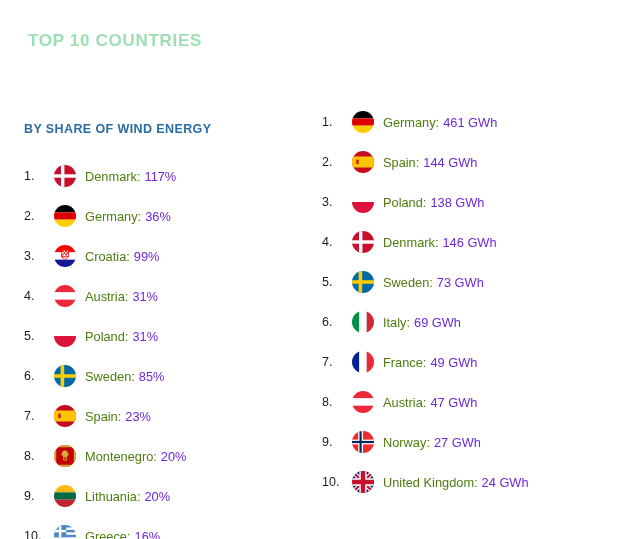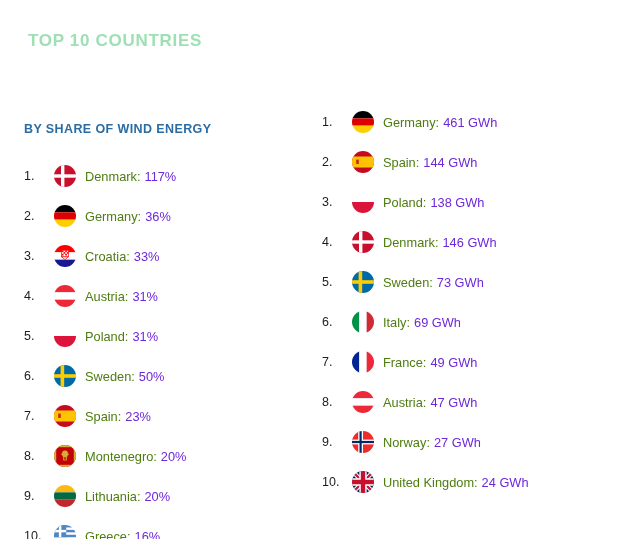--- a/index.html
+++ b/index.html
@@ -133,21 +133,21 @@
                 <rect x="7.8" y="5.4" width="1.7" height="1.7" fill="#ff0000"></rect>
                 <rect x="11.2" y="5.4" width="1.7" height="1.7" fill="#ff0000"></rect>
                 <rect x="9.5" y="7.1" width="1.7" height="1.7" fill="#ff0000"></rect>
                 <rect x="12.9" y="7.1" width="1.5" height="1.7" fill="#ff0000"></rect>
                 <rect x="7.8" y="8.8" width="1.7" height="1.7" fill="#ff0000"></rect>
                 <rect x="11.2" y="8.8" width="1.7" height="1.7" fill="#ff0000"></rect>
               </g>
             </svg>
           </span>
           <span class="label">Croatia:</span>
-          <span class="value">33%</span>
+          <span class="value">99%</span>
         </li>
         <li class="row">
           <span class="rank">4.</span>
           <span class="flag">
             <svg viewBox="0 0 22 22">
               <rect width="22" height="7.34" y="0" fill="#ed2939"></rect>
               <rect width="22" height="7.34" y="7.34" fill="#fff"></rect>
               <rect width="22" height="7.34" y="14.66" fill="#ed2939"></rect>
             </svg>
           </span>
@@ -168,21 +168,21 @@
         <li class="row">
           <span class="rank">6.</span>
           <span class="flag">
             <svg viewBox="0 0 22 22">
               <rect width="22" height="22" fill="#006aa7"></rect>
               <rect x="6.6" y="0" width="3.6" height="22" fill="#fecc00"></rect>
               <rect x="0" y="9.2" width="22" height="3.6" fill="#fecc00"></rect>
             </svg>
           </span>
           <span class="label">Sweden:</span>
-          <span class="value">50%</span>
+          <span class="value">85%</span>
         </li>
         <li class="row">
           <span class="rank">7.</span>
           <span class="flag">
             <svg viewBox="0 0 22 22">
               <rect width="22" height="22" fill="#c60b1e"></rect>
               <rect width="22" height="11" y="5.5" fill="#ffc400"></rect>
               <rect x="4.2" y="8.6" width="2.6" height="4.4" fill="#c60b1e" opacity="0.85"></rect>
             </svg>
           </span>

